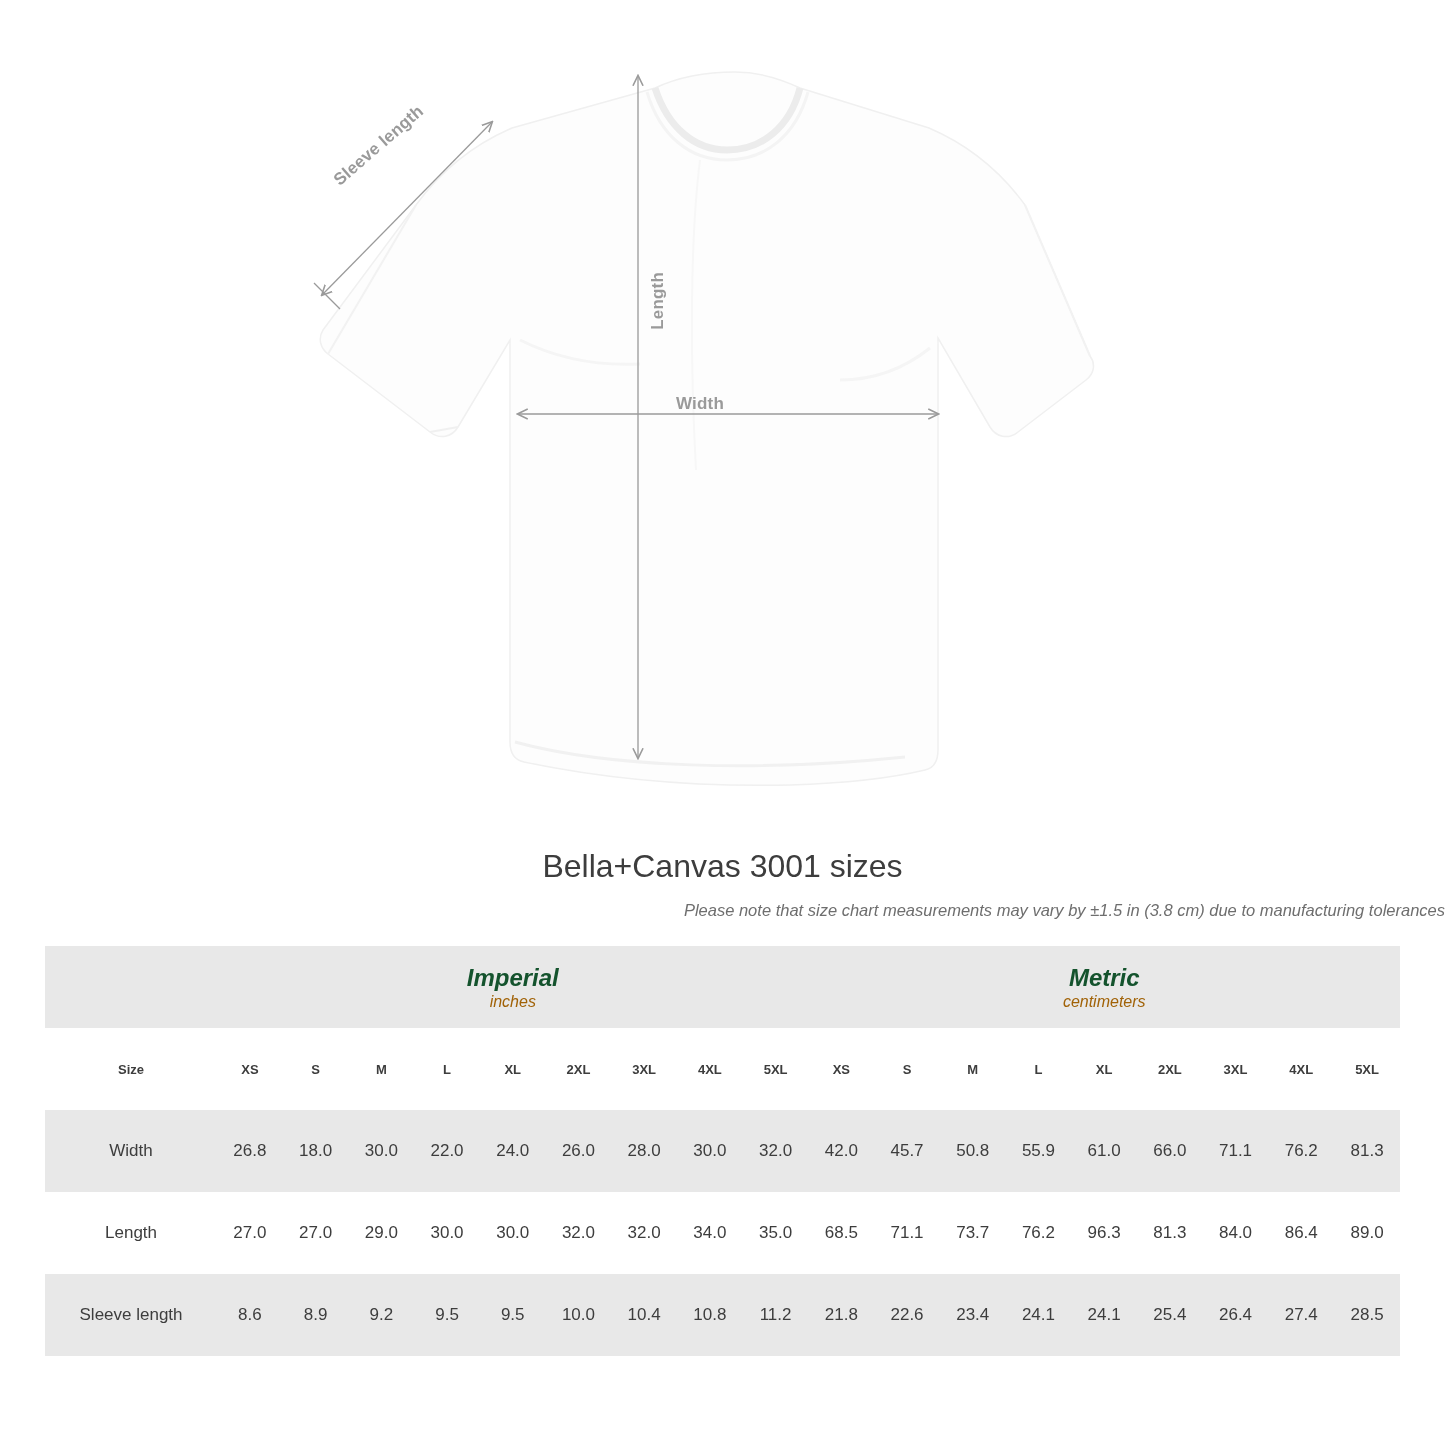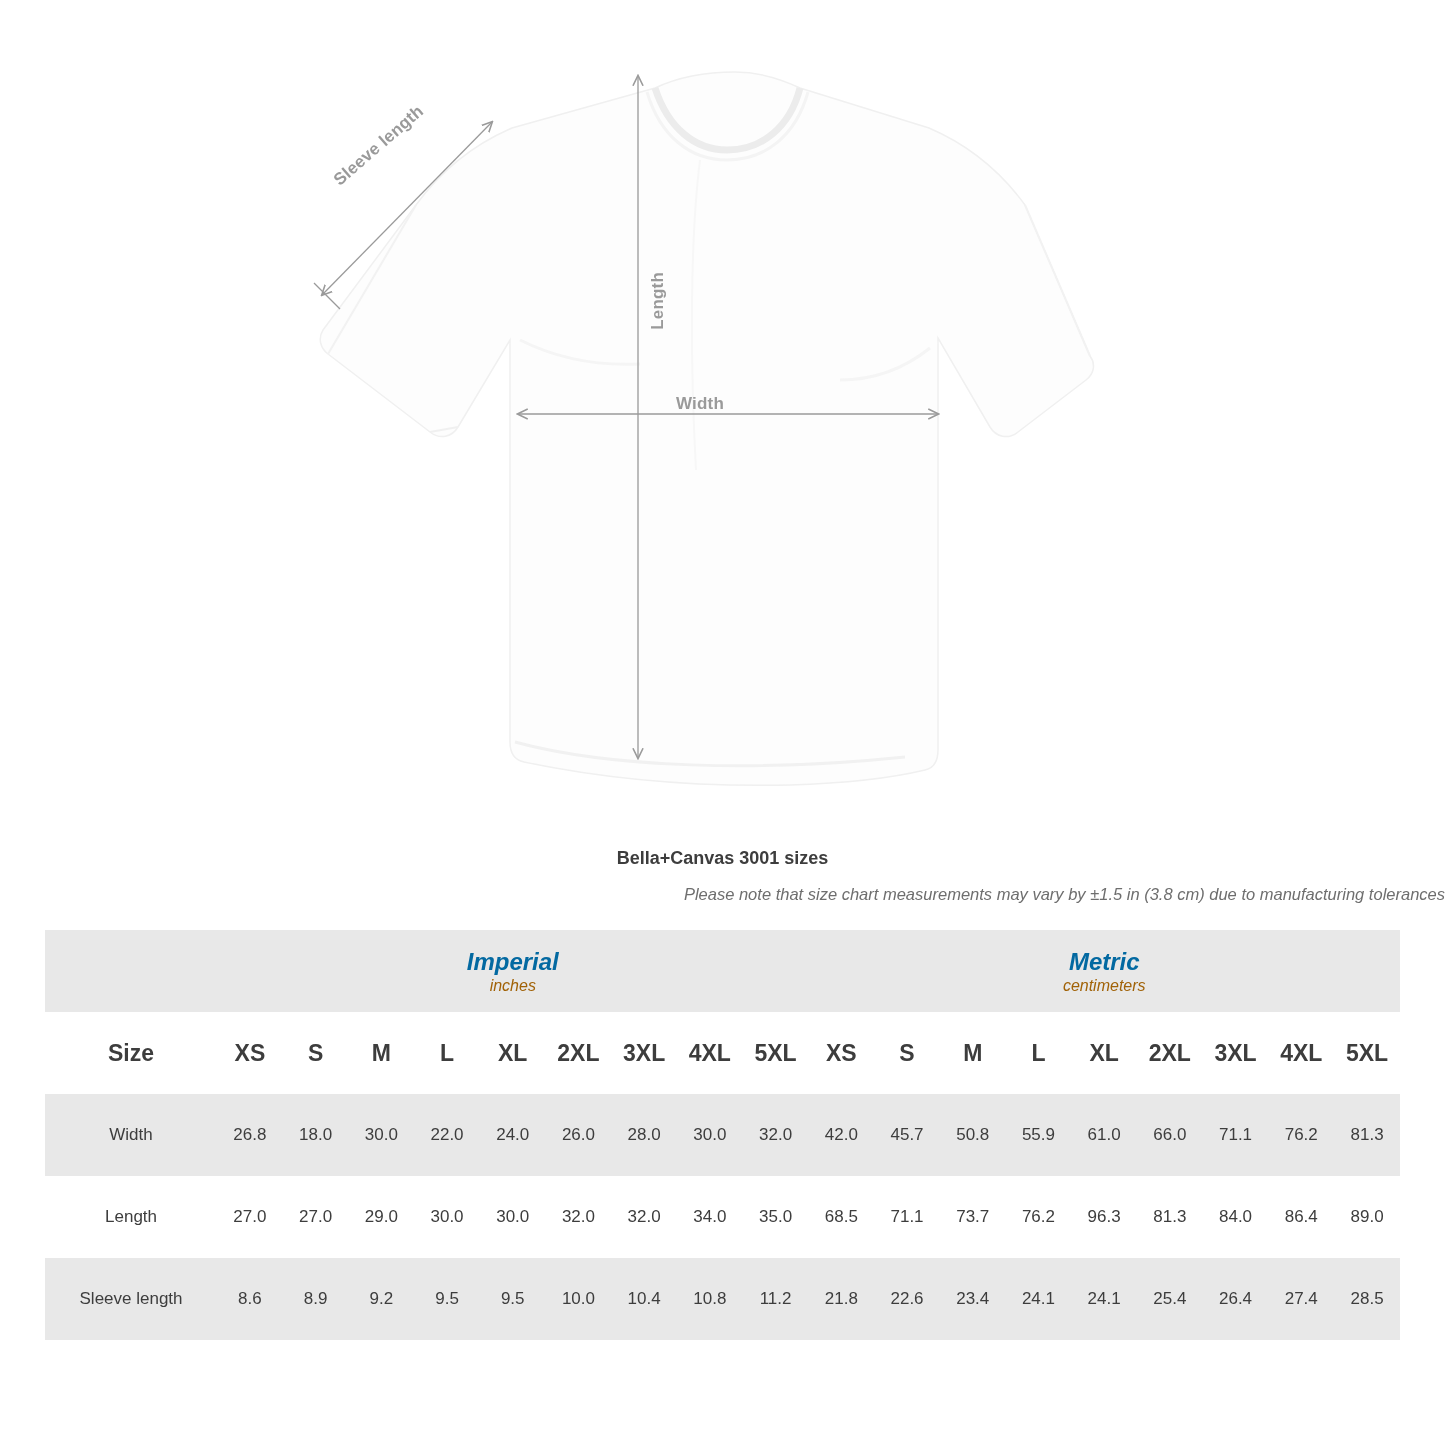--- a/index.html
+++ b/index.html
@@ -50,22 +50,22 @@
     transform: rotate(-41deg);
     transform-origin: left top;
   }
 
   
   .title-block {
     text-align: center;
     margin-top: 18px;
   }
   .chart-title {
-    font-size: 18px;
-    font-weight: bold;
+    font-size: 32px;
+    font-weight: normal;
     color: #3d3d3d;
     margin: 0;
   }
   .chart-note {
     font-size: 16.5px;
     font-style: italic;
     color: #6e6e6e;
     margin-top: 16px;
     text-align: right;
   }
@@ -97,32 +97,32 @@
     font-size: 17.5px;
   }
   .unit-head {
     height: 112px;
     background: #e8e8e8;
   }
   .unit-head .sys {
     font-size: 24px;
     font-weight: bold;
     font-style: italic;
-    color: #0369a1;
+    color: #14532d;
     line-height: 1.25;
   }
   .unit-head .unit {
     font-size: 16px;
     font-style: italic;
     color: #a16207;
   }
   tr.row-head td {
     background: #ffffff;
     font-weight: bold;
-    font-size: 23px;
+    font-size: 13px;
   }
   tr.row-alt td {
     background: #e8e8e8;
   }
   tr.row-plain td {
     background: #ffffff;
   }
 </style>
 </head>
 <body>

